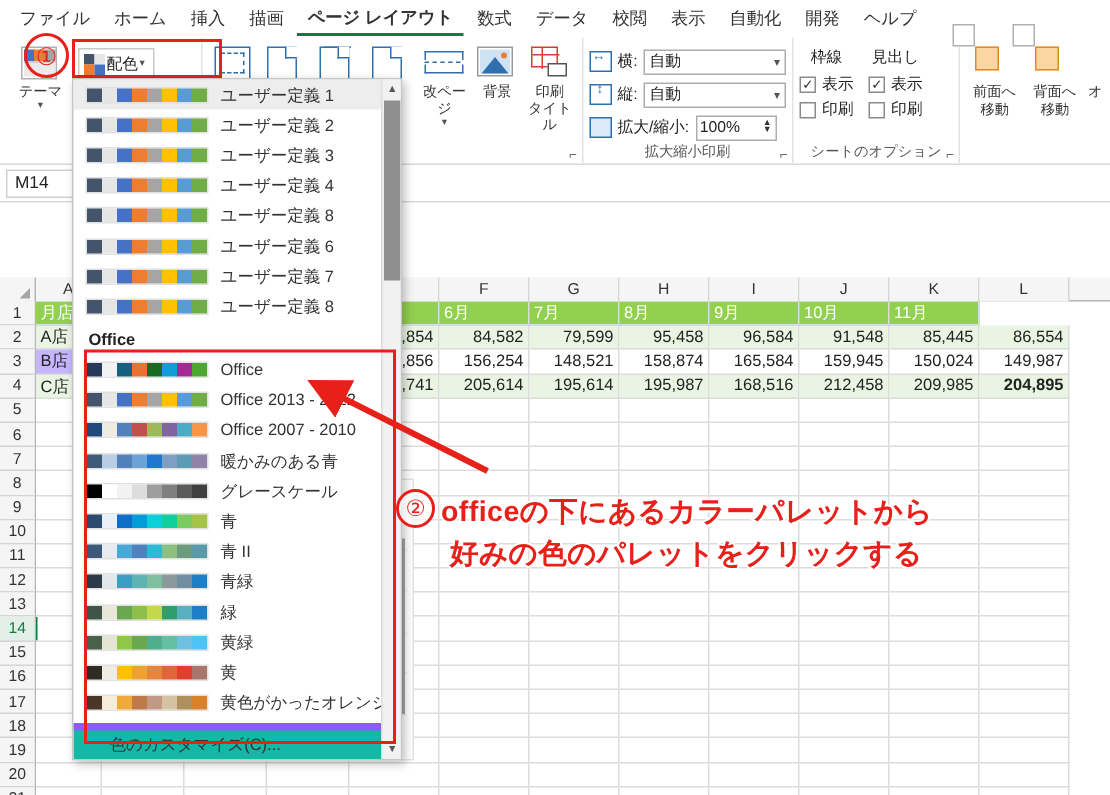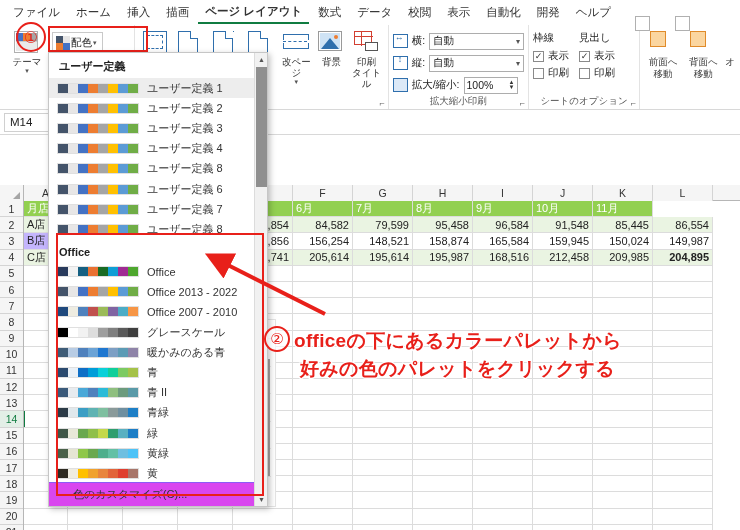--- a/index.html
+++ b/index.html
@@ -151,21 +151,21 @@
   }
   .sf-combo .cv{color:#222;}
   .sf-combo .cc{font-size:8px;color:#555;}
   .sf-spin{
     border:1px solid #adadad;background:#fff;height:17px;width:54px;
     display:flex;align-items:center;justify-content:space-between;padding:0 2px;font-size:10.5px;
   }
   .spin-arrows{display:flex;flex-direction:column;line-height:5px;font-size:6px;color:#333;}
 
   
-  .so-col{display:flex;flex-direction:column;gap:3px;margin-right:10px;}
+  .so-col{display:flex;flex-direction:column;gap:3px;margin-right:10px;align-items:center;}
   .so-title{font-size:10.5px;color:#222;margin-bottom:1px;}
   .so-check{display:flex;align-items:center;gap:4px;font-size:10.5px;color:#222;}
   .cbx{width:11px;height:11px;border:1px solid #8a8a8a;background:#fff;display:inline-flex;align-items:center;justify-content:center;font-size:9px;color:#333;}
   .cbx.checked:after{content:"✓";font-size:9px;color:#333;line-height:9px;}
 
   
   .arr-ico{width:26px;height:24px;position:relative;}
   .arr-ico .sq-back{position:absolute;right:0;bottom:0;width:15px;height:15px;border:1.3px solid #b0b0b0;background:#fff;}
   .arr-ico .sq-front{position:absolute;left:0;top:0;width:16px;height:16px;border:1.3px solid #e08b2a;background:#fbd6a0;}
   .arr-ico.back .sq-front{background:#fbd6a0;border-color:#e08b2a;}
@@ -259,22 +259,22 @@
   #dd-scroll-up,#dd-scroll-down{
     position:absolute;left:0;width:13px;height:13px;background:#f1f1f1;
     display:flex;align-items:center;justify-content:center;font-size:7px;color:#555;
   }
   #dd-scroll-up{top:0;}
   #dd-scroll-down{bottom:0;}
   #dd-thumb{
     position:absolute;left:1px;top:14px;width:11px;height:120px;background:#8f8f8f;
   }
   #dd-footer{
-    position:absolute;left:0;bottom:0;width:207px;height:24px;background:#d946ef;
-    border-top:1px solid #8b5cf6;display:flex;align-items:center;padding-left:24px;
+    position:absolute;left:0;bottom:0;width:207px;height:24px;background:#14b8a6;
+    border-top:5px solid #8b5cf6;display:flex;align-items:center;padding-left:24px;
   }
   #dd-footer .name{font-size:11px;color:#333;}
 
   
   #office-highlight{
     position:absolute;left:56px;top:233px;width:208px;height:263px;
     border:2.5px solid #e8201a;z-index:90;pointer-events:none;
   }
 
   
@@ -890,21 +890,20 @@
           <div class="xlab" style="left: 121.556px; width: 23.1111px;">9月</div>
           <div class="xlab" style="left: 144.667px; width: 23.1111px;">10月</div>
           <div class="xlab" style="left: 167.778px; width: 23.1111px;">11月</div>
           <div class="xlab" style="left: 190.889px; width: 23.1111px;">12月</div>
         </div>
     </div>
   </div>
 </div>
 
 <div id="colors-dropdown">
-  <div class="dd-section-title">ユーザー定義</div>
   <div id="dd-custom-list">
       <div class="dd-item hl">
         <div class="pal">
           <i style="background: rgb(68, 84, 106);"></i>
           <i style="background: rgb(231, 230, 230);"></i>
           <i style="background: rgb(68, 114, 196);"></i>
           <i style="background: rgb(237, 125, 49);"></i>
           <i style="background: rgb(165, 165, 165);"></i>
           <i style="background: rgb(255, 192, 0);"></i>
           <i style="background: rgb(91, 155, 213);"></i>
@@ -1040,46 +1039,46 @@
           <i style="background: rgb(192, 80, 77);"></i>
           <i style="background: rgb(155, 187, 89);"></i>
           <i style="background: rgb(128, 100, 162);"></i>
           <i style="background: rgb(75, 172, 198);"></i>
           <i style="background: rgb(247, 150, 70);"></i>
         </div>
         <span class="name">Office 2007 - 2010</span>
       </div>
       <div class="dd-item">
         <div class="pal">
+          <i style="background: rgb(62, 92, 119);"></i>
+          <i style="background: rgb(184, 204, 228);"></i>
+          <i style="background: rgb(79, 129, 189);"></i>
+          <i style="background: rgb(107, 163, 214);"></i>
+          <i style="background: rgb(31, 119, 208);"></i>
+          <i style="background: rgb(125, 159, 196);"></i>
+          <i style="background: rgb(92, 155, 181);"></i>
+          <i style="background: rgb(143, 132, 168);"></i>
+        </div>
+        <span class="name">暖かみのある青</span>
+      </div>
+      <div class="dd-item">
+        <div class="pal">
           <i style="background: rgb(0, 0, 0);"></i>
           <i style="background: rgb(255, 255, 255);"></i>
           <i style="background: rgb(242, 242, 242);"></i>
           <i style="background: rgb(221, 221, 221);"></i>
           <i style="background: rgb(158, 158, 158);"></i>
           <i style="background: rgb(127, 127, 127);"></i>
           <i style="background: rgb(90, 90, 90);"></i>
           <i style="background: rgb(63, 63, 63);"></i>
         </div>
         <span class="name">グレースケール</span>
       </div>
       <div class="dd-item">
         <div class="pal">
-          <i style="background: rgb(62, 92, 119);"></i>
-          <i style="background: rgb(184, 204, 228);"></i>
-          <i style="background: rgb(79, 129, 189);"></i>
-          <i style="background: rgb(107, 163, 214);"></i>
-          <i style="background: rgb(31, 119, 208);"></i>
-          <i style="background: rgb(125, 159, 196);"></i>
-          <i style="background: rgb(92, 155, 181);"></i>
-          <i style="background: rgb(143, 132, 168);"></i>
-        </div>
-        <span class="name">暖かみのある青</span>
-      </div>
-      <div class="dd-item">
-        <div class="pal">
           <i style="background: rgb(43, 74, 111);"></i>
           <i style="background: rgb(233, 240, 247);"></i>
           <i style="background: rgb(15, 111, 198);"></i>
           <i style="background: rgb(0, 157, 217);"></i>
           <i style="background: rgb(11, 208, 217);"></i>
           <i style="background: rgb(16, 207, 155);"></i>
           <i style="background: rgb(124, 202, 98);"></i>
           <i style="background: rgb(165, 194, 73);"></i>
         </div>
         <span class="name">青</span>

